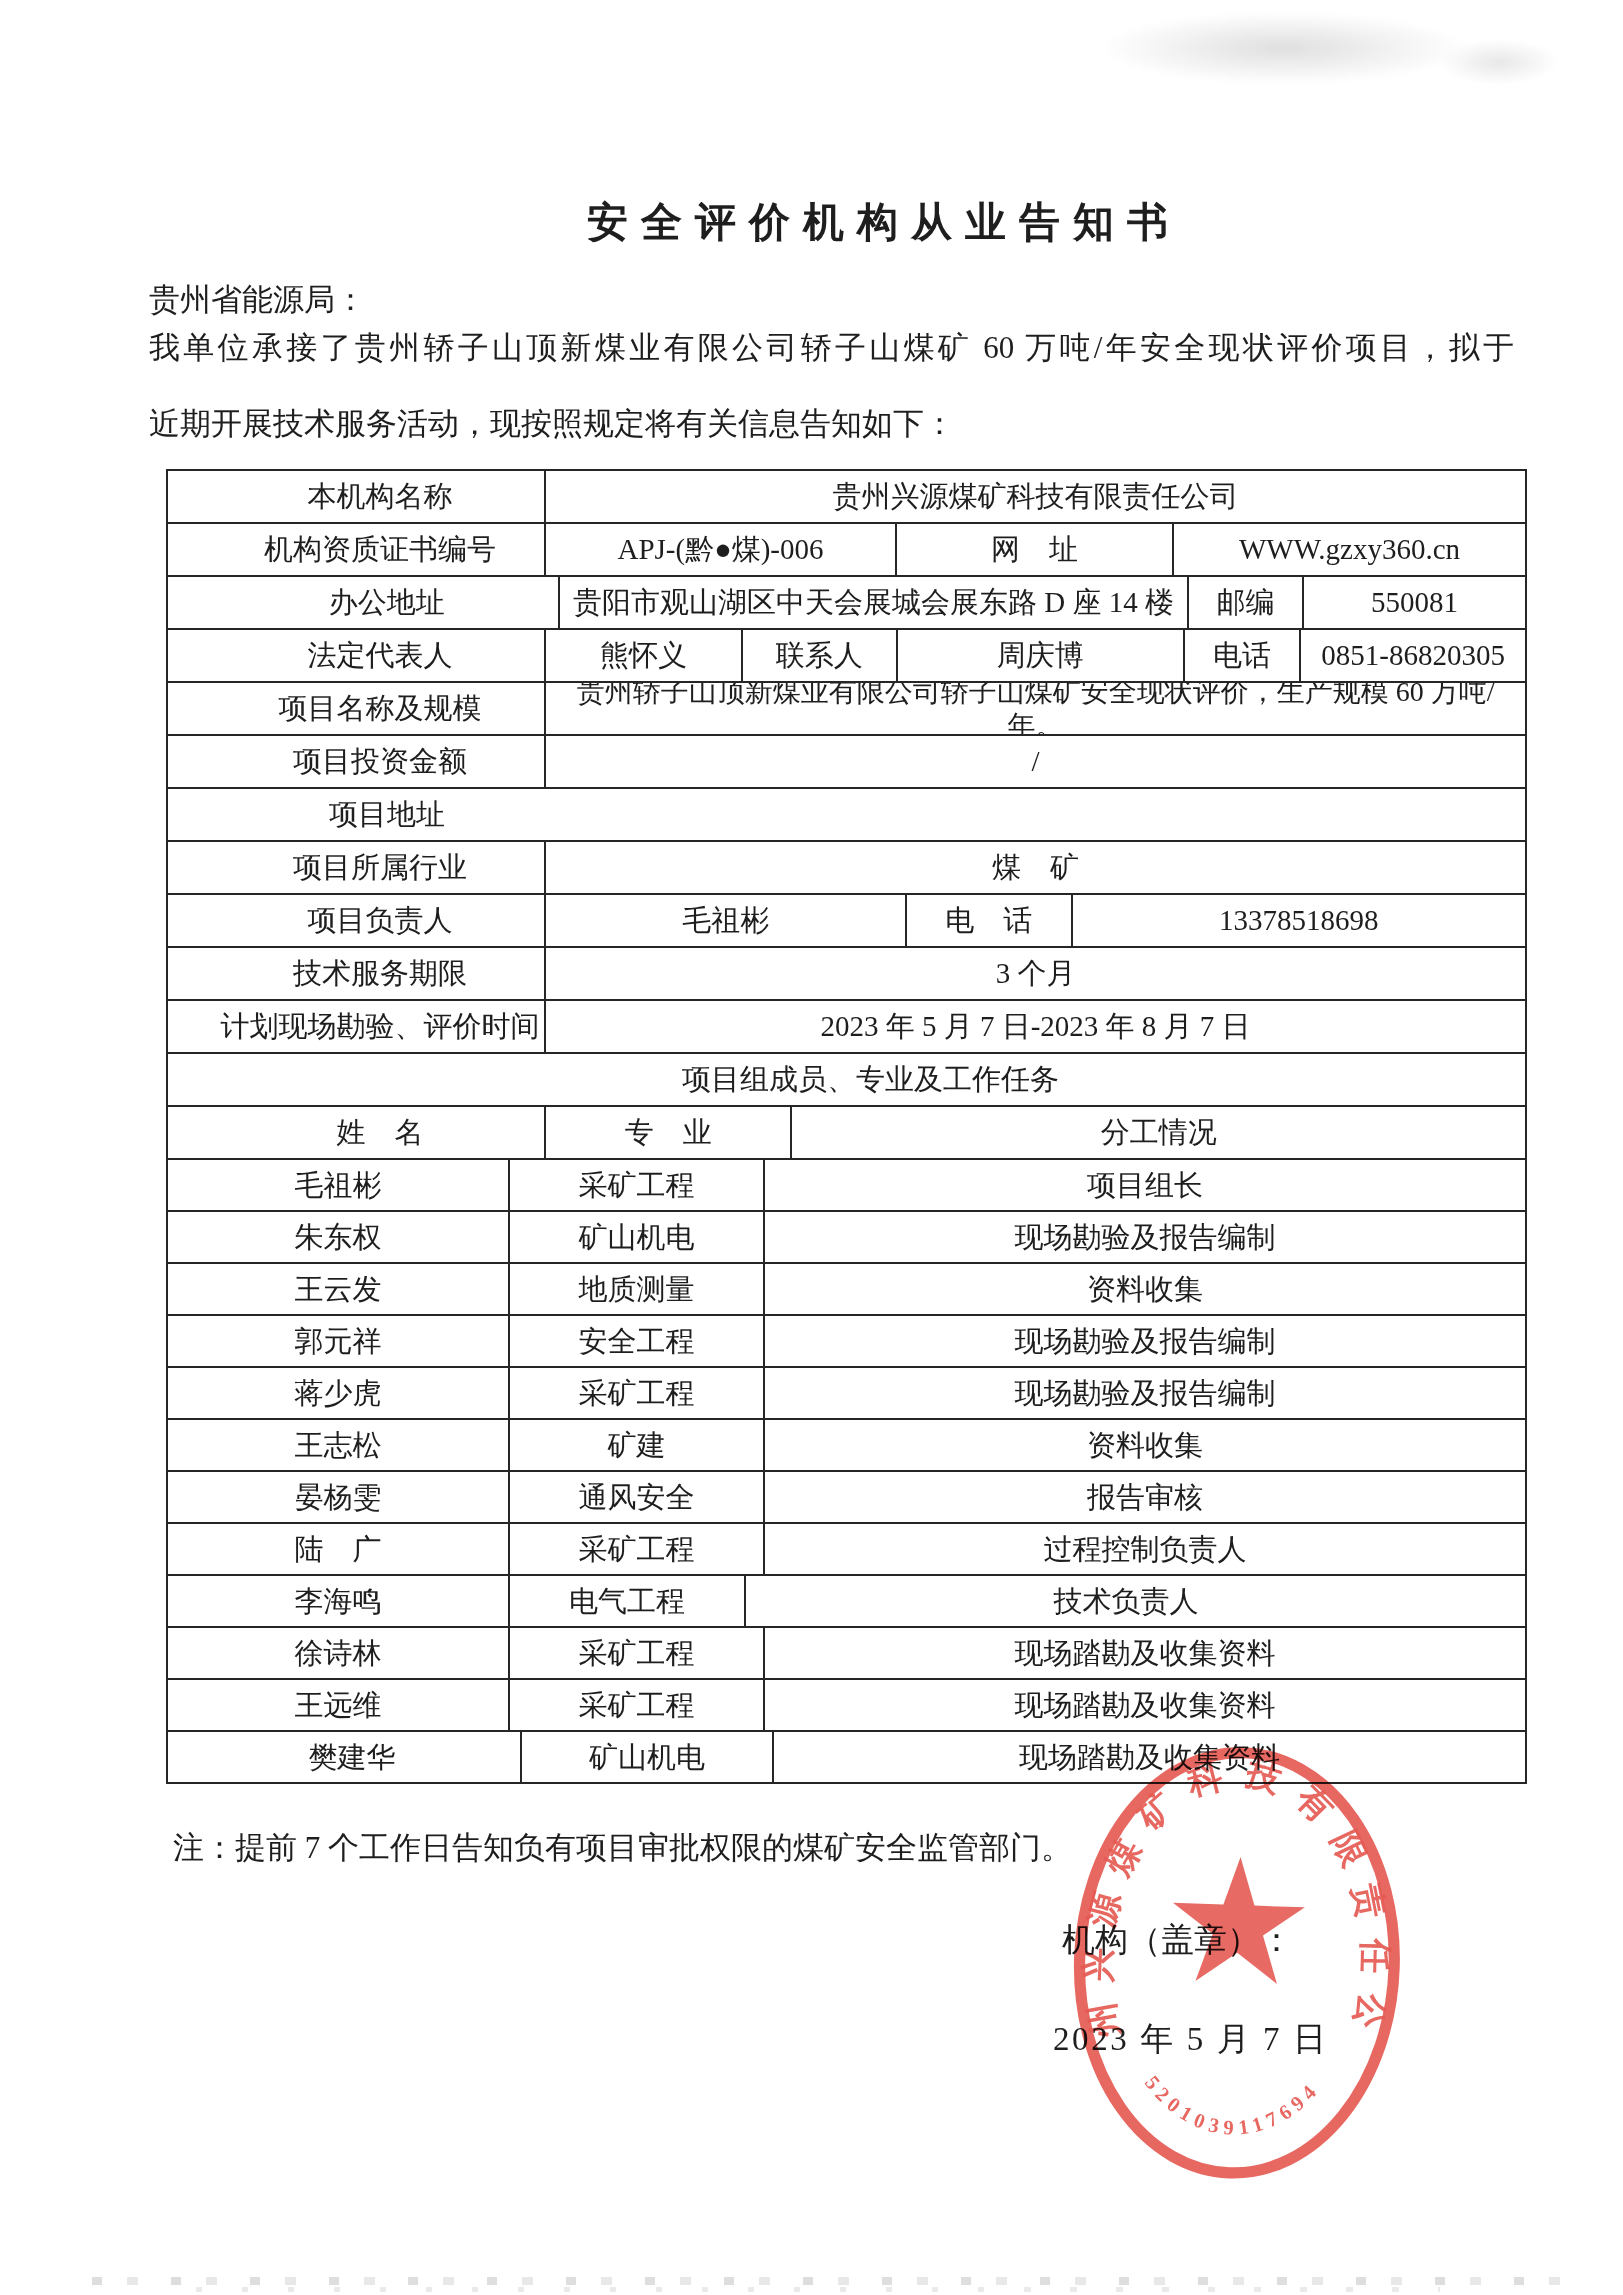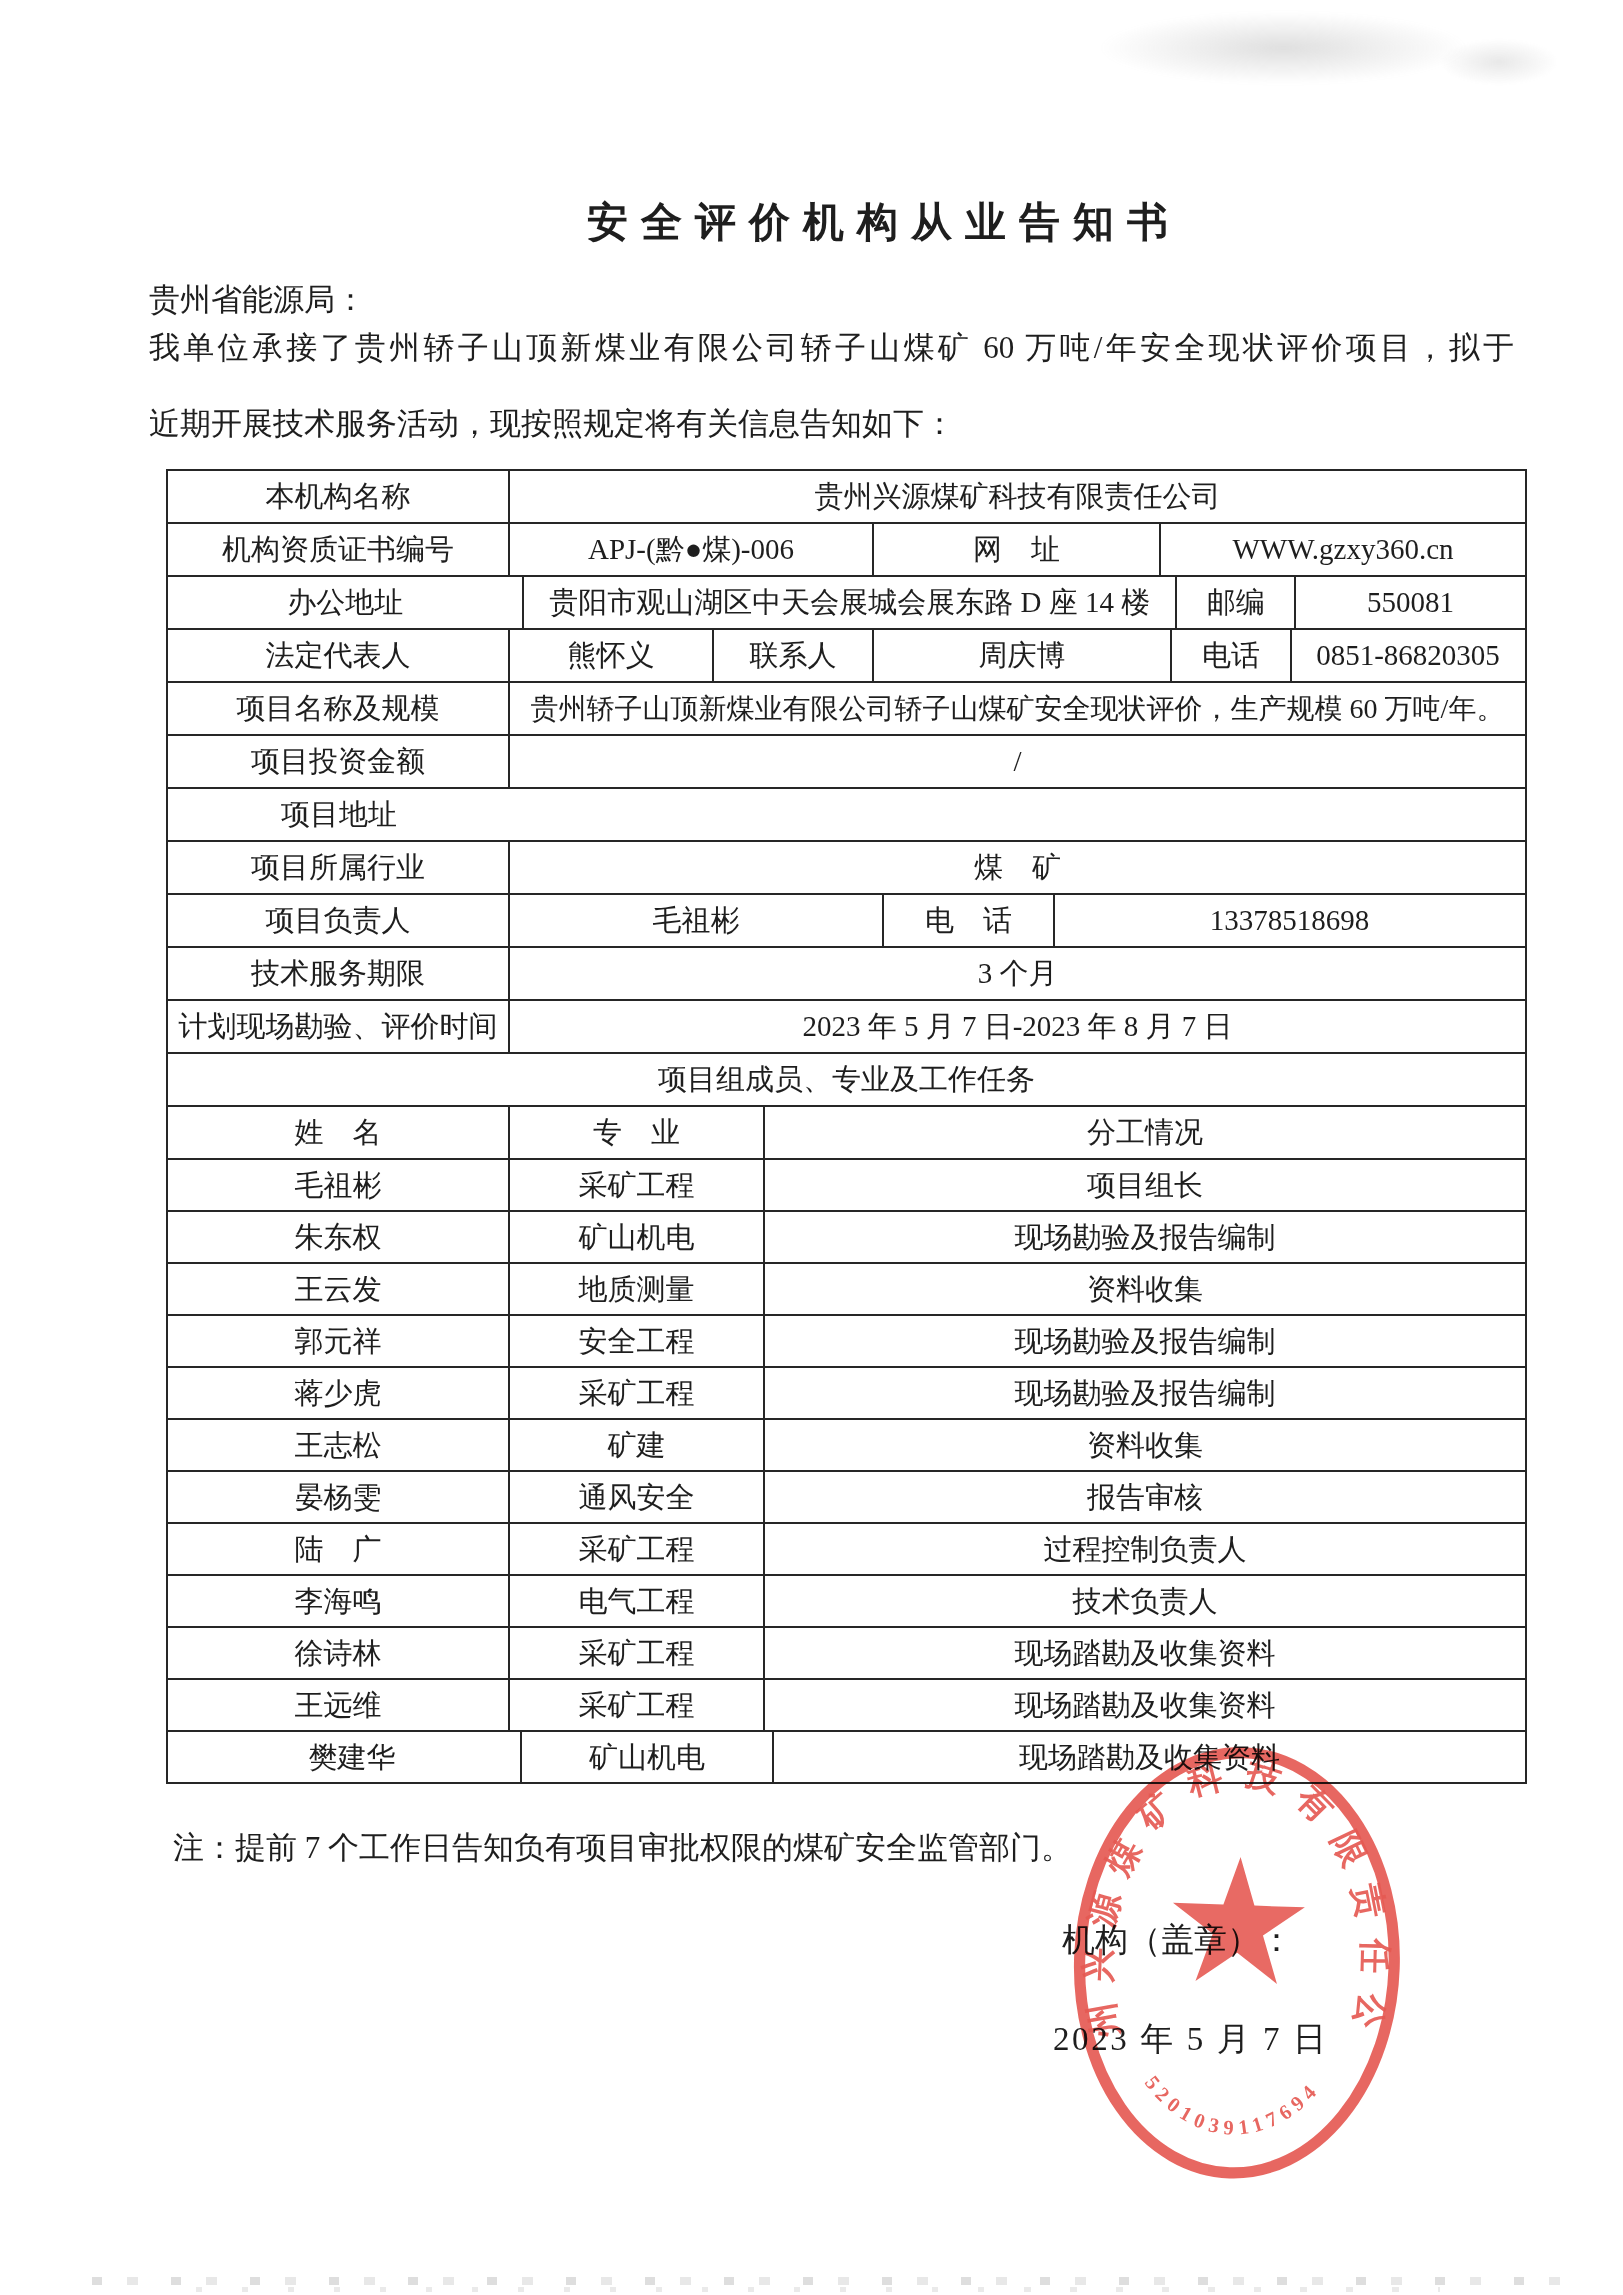--- a/index.html
+++ b/index.html
@@ -21,21 +21,21 @@
     text-align:justify;text-align-last:justify;white-space:normal;
   }
   .para-line2{left:149px;top:403px;width:1365px;font-size:31px;white-space:nowrap;}
   
   .info-table{
     left:166px;top:469px;width:1357px;
     border:2.6px solid #262626;box-sizing:content-box;background:transparent;
   }
   .row{display:flex;border-bottom:2.6px solid #262626;}
   .row:last-child{border-bottom:none;padding-left:16px;}
-  .rh{height:51px;}   
+  .rh{height:51px;padding-left:48px;}   
   .rm{height:50px;}   
   .cell{
     display:flex;align-items:center;justify-content:center;
     border-right:2.6px solid #262626;box-sizing:border-box;
     font-size:29px;line-height:1.2;text-align:center;padding:0 6.5px;
     overflow:hidden;white-space:nowrap;
   }
   .cell:last-child{border-right:none;}
   .cell.wrapok{white-space:normal;}
   
@@ -197,21 +197,21 @@
     <div class="cell" style="width:255px">通风安全</div>
     <div class="cell" style="width:760px">报告审核</div>
   </div>
   <div class="row rm">
     <div class="cell" style="width:342px">陆　广</div>
     <div class="cell" style="width:255px">采矿工程</div>
     <div class="cell" style="width:760px">过程控制负责人</div>
   </div>
   <div class="row rm">
     <div class="cell" style="width:342px">李海鸣</div>
-    <div class="cell" style="width:255px">电气工程</div>
+    <div class="cell" style="width:236px">电气工程</div>
     <div class="cell" style="width:760px">技术负责人</div>
   </div>
   <div class="row rm">
     <div class="cell" style="width:342px">徐诗林</div>
     <div class="cell" style="width:255px">采矿工程</div>
     <div class="cell" style="width:760px">现场踏勘及收集资料</div>
   </div>
   <div class="row rm">
     <div class="cell" style="width:342px">王远维</div>
     <div class="cell" style="width:255px">采矿工程</div>

